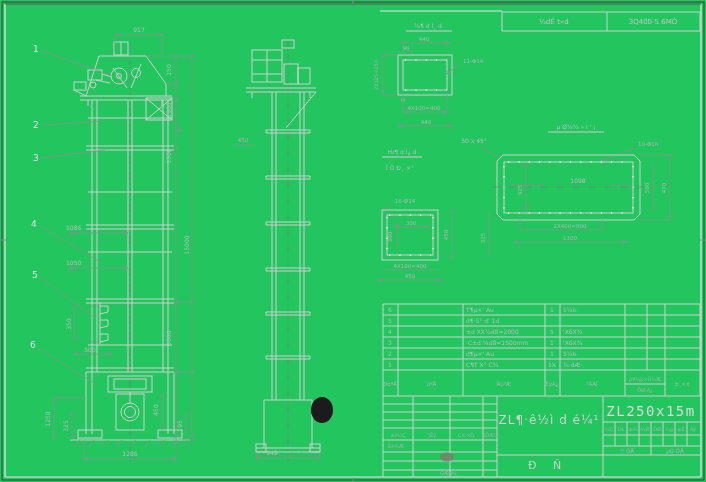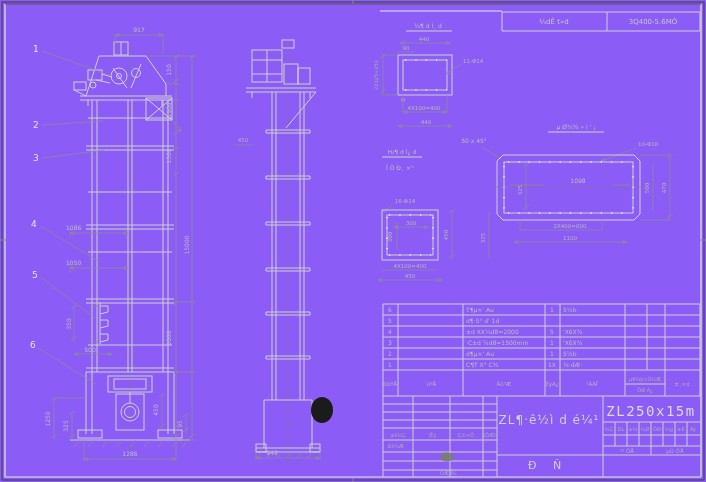--- a/index.html
+++ b/index.html
@@ -1,16 +1,16 @@
 <!DOCTYPE html>
 <html><head>
 <meta charset="utf-8">
 <style>
   html,body{margin:0;padding:0;background:#000;}
-  .stage{position:relative;width:706px;height:482px;background:#8b5cf6;overflow:hidden;}
+  .stage{position:relative;width:706px;height:482px;background:#22c55e;overflow:hidden;}
   svg{display:block;}
   svg text{font-family:"DejaVu Sans", sans-serif;fill:#c2c2c2;}
   .ln{stroke:#cfcfcf;stroke-width:1;fill:none;}
   .lnf{stroke:#e8e8e8;stroke-width:1.2;fill:none;}
   .dim{stroke:#8f8f8f;stroke-width:0.7;fill:none;}
   .cl{stroke:#7c7c7c;stroke-width:0.6;fill:none;stroke-dasharray:8 3 2 3;}
   .dots{stroke:#d8d8d8;stroke-width:2.2;fill:none;stroke-dasharray:1.3 9;}
   .t5{font-size:5px;fill:#aeaeae;}
   .t55{font-size:5.5px;fill:#b5b5b5;}
   .t6{font-size:6px;fill:#bdbdbd;}

